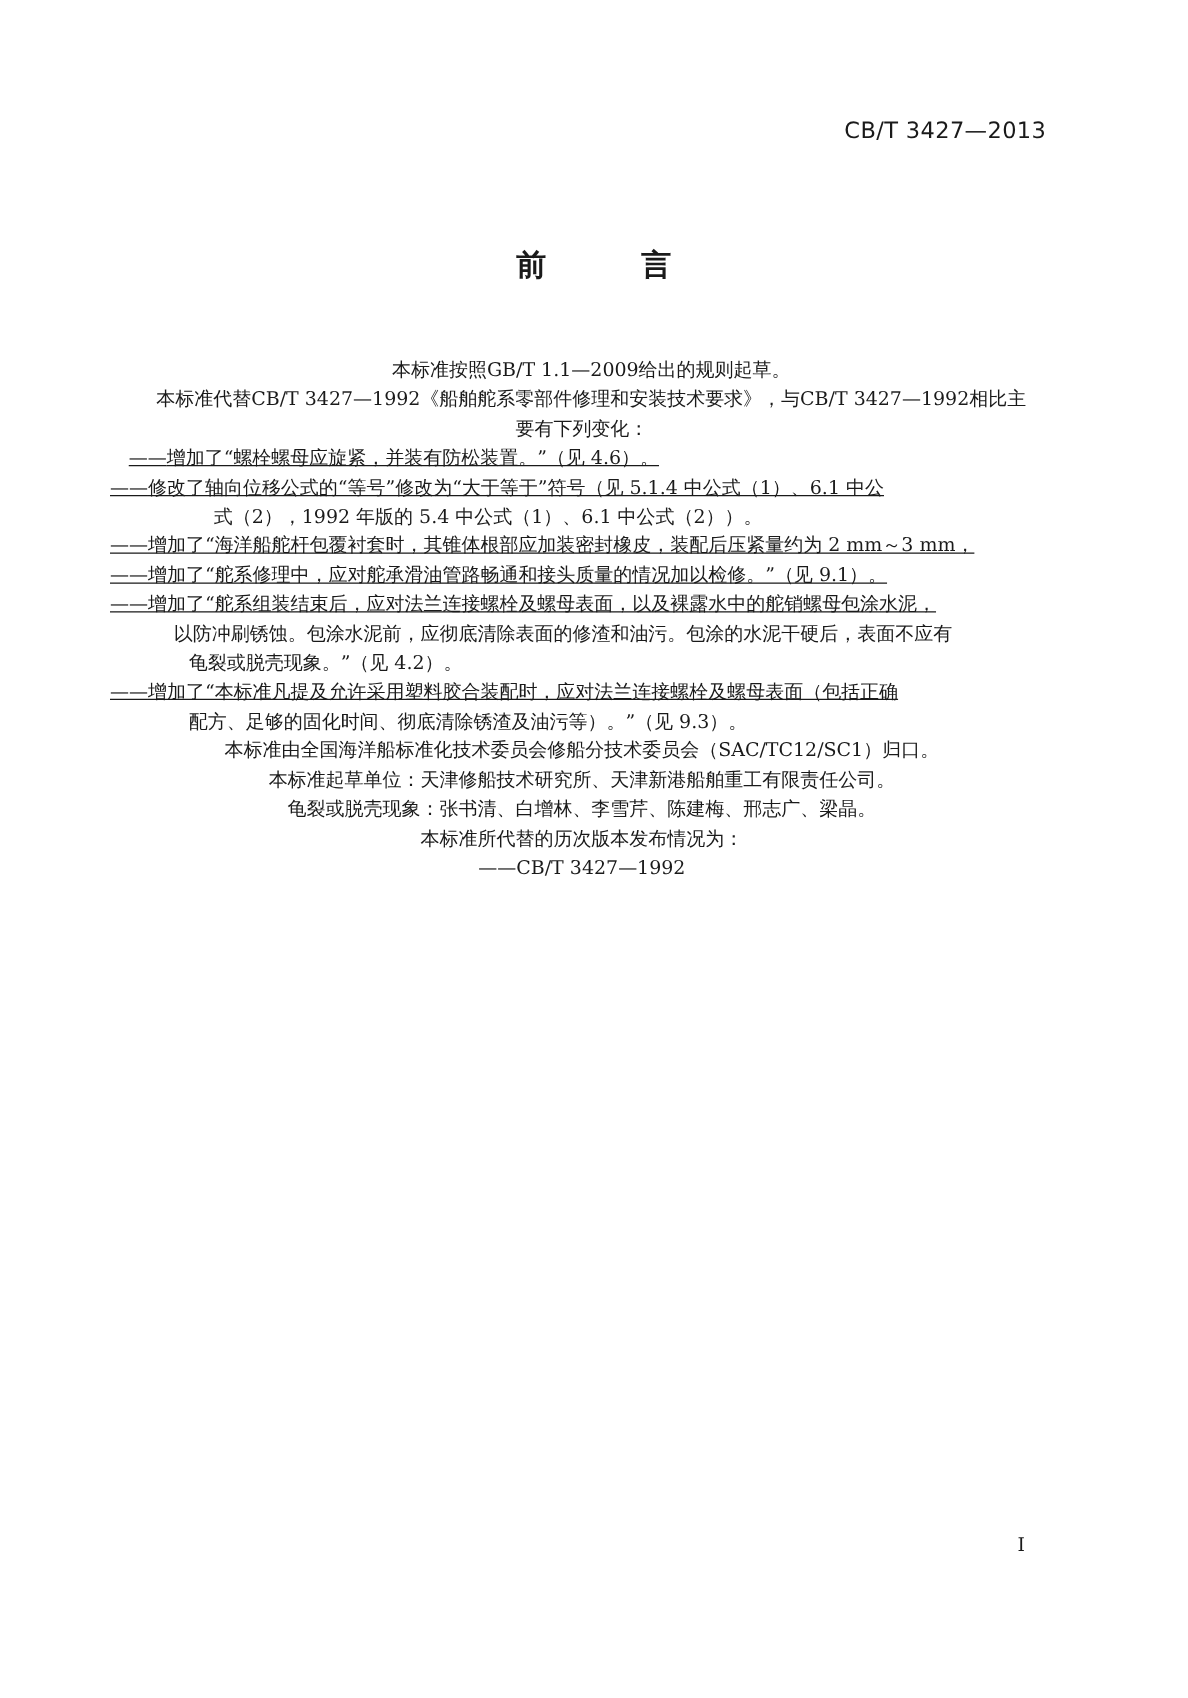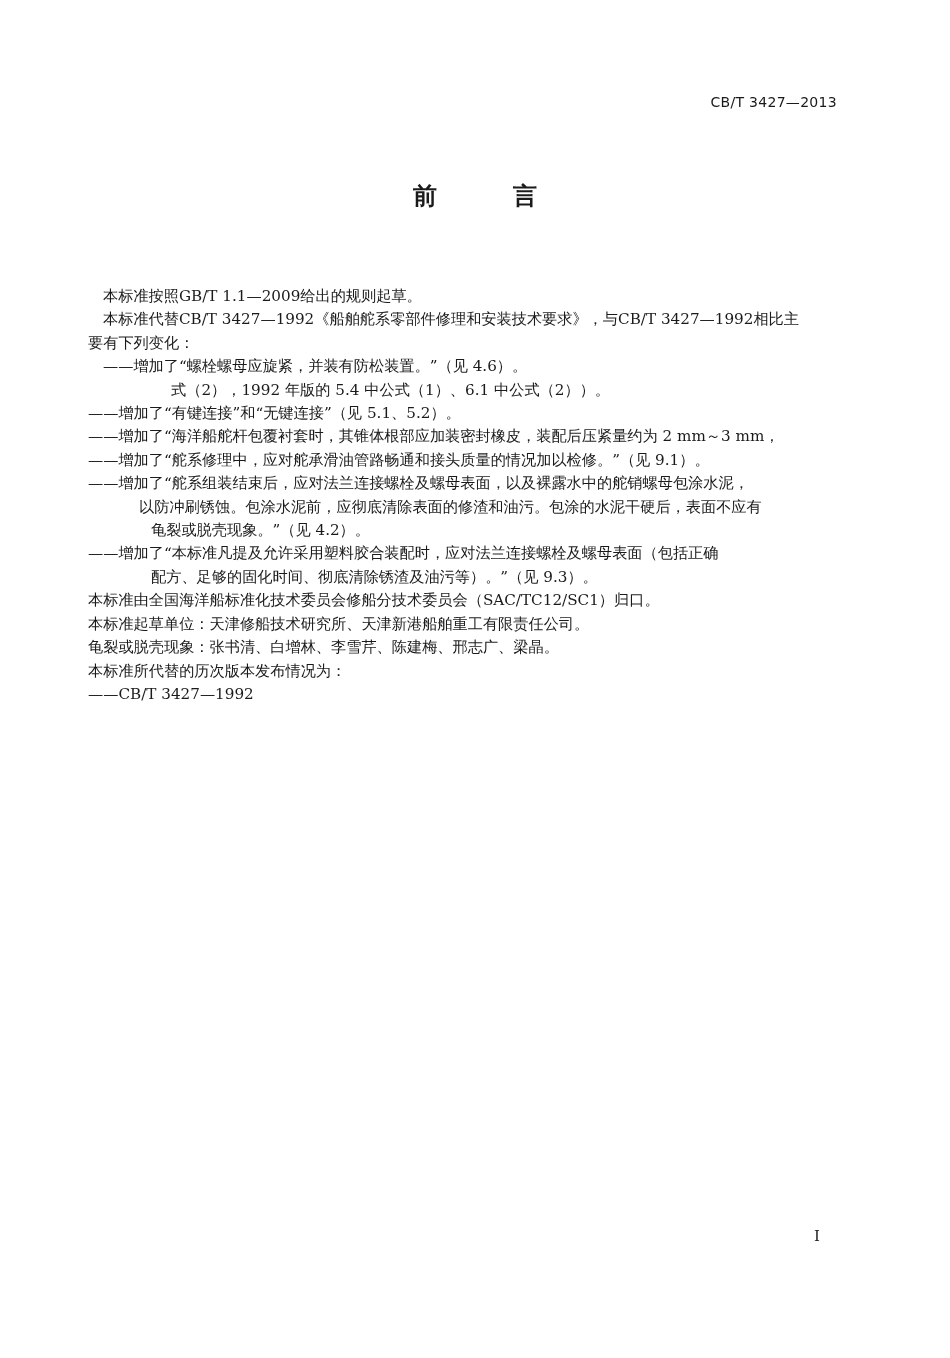--- a/index.html
+++ b/index.html
@@ -3,34 +3,34 @@
   <meta charset="utf-8">
   <style>
     html, body { margin: 0; padding: 0; }
     body {
       width: 950px; height: 1358px; background: #ffffff; position: relative; overflow: hidden;
       font-family: "DejaVu Serif", "Liberation Serif", serif; color: #1a1a1a;
     }
     .header-code {
       position: absolute; top: 94px; right: 113px;
       font-family: "DejaVu Sans", "Liberation Sans", sans-serif;
-      font-size: 14px; letter-spacing: 0.3px;
+      font-size: 18px; letter-spacing: 0.3px;
     }
     .title {
-      position: absolute; top: 180px; left: 0; width: 950px; text-align: center;
+      position: absolute; top: 196px; left: 0; width: 950px; text-align: center;
       font-family: "DejaVu Sans", sans-serif; font-size: 24px; font-weight: bold;
     }
     .title span { display: inline-block; margin: 0 38px; }
     .content {
       position: absolute; top: 285px; left: 103px; width: 740px;
       font-size: 15.2px; line-height: 23.4px;
     }
-    .p { margin: 0; text-indent: 0; }
+    .p { margin: 0; text-indent: 0; text-align: center; }
     .item {
-      margin: 0; padding-left: 63px; text-indent: -63px;
+      margin: 0; padding-left: 63px; text-indent: -63px; text-decoration: underline;
     }
     .page-number {
       position: absolute; top: 1227px; left: 814px; font-size: 15px;
     }
   </style>
 </head>
 <body>
 
 <div class="header-code">CB/T 3427—2013</div>
 
@@ -40,24 +40,24 @@
 
 <div class="content">
   <p class="p">本标准按照GB/T 1.1—2009给出的规则起草。</p>
   <p class="p">本标准代替CB/T 3427—1992《船舶舵系零部件修理和安装技术要求》，与CB/T 3427—1992相比主</p>
   <p class="p" style="margin-left:-15px">要有下列变化：</p>
 
   <div>
     <div class="item">
       <span>——</span><span>增加了“螺栓螺母应旋紧，并装有防松装置。”（见 4.6）。</span>
     </div>
+    <div class="item" style="padding-left:0;text-indent:0;margin-left:-15px">
+      <span>——</span><span>修改了轴向位移公式的“等号”修改为“大于等于”符号（见 5.1.4 中公式（1）、6.1 中公</span>
+    </div>
     <div style="margin-left:68px">式（2），1992 年版的 5.4 中公式（1）、6.1 中公式（2））。</div>
-    <div class="item" style="padding-left:0;text-indent:0;margin-left:-15px">
-      <span>——</span><span>增加了“有键连接”和“无键连接”（见 5.1、5.2）。</span>
-    </div>
     <div class="item" style="padding-left:0;text-indent:0;margin-left:-15px">
       <span>——</span><span>增加了“海洋船舵杆包覆衬套时，其锥体根部应加装密封橡皮，装配后压紧量约为 2 mm～3 mm，</span>
     </div>
     <div class="item" style="padding-left:0;text-indent:0;margin-left:-15px">
       <span>——</span><span>增加了“舵系修理中，应对舵承滑油管路畅通和接头质量的情况加以检修。”（见 9.1）。</span>
     </div>
     <div class="item" style="padding-left:0;text-indent:0;margin-left:-15px">
       <span>——</span><span>增加了“舵系组装结束后，应对法兰连接螺栓及螺母表面，以及裸露水中的舵销螺母包涂水泥，</span>
     </div>
     <div style="margin-left:36px">以防冲刷锈蚀。包涂水泥前，应彻底清除表面的修渣和油污。包涂的水泥干硬后，表面不应有</div>

